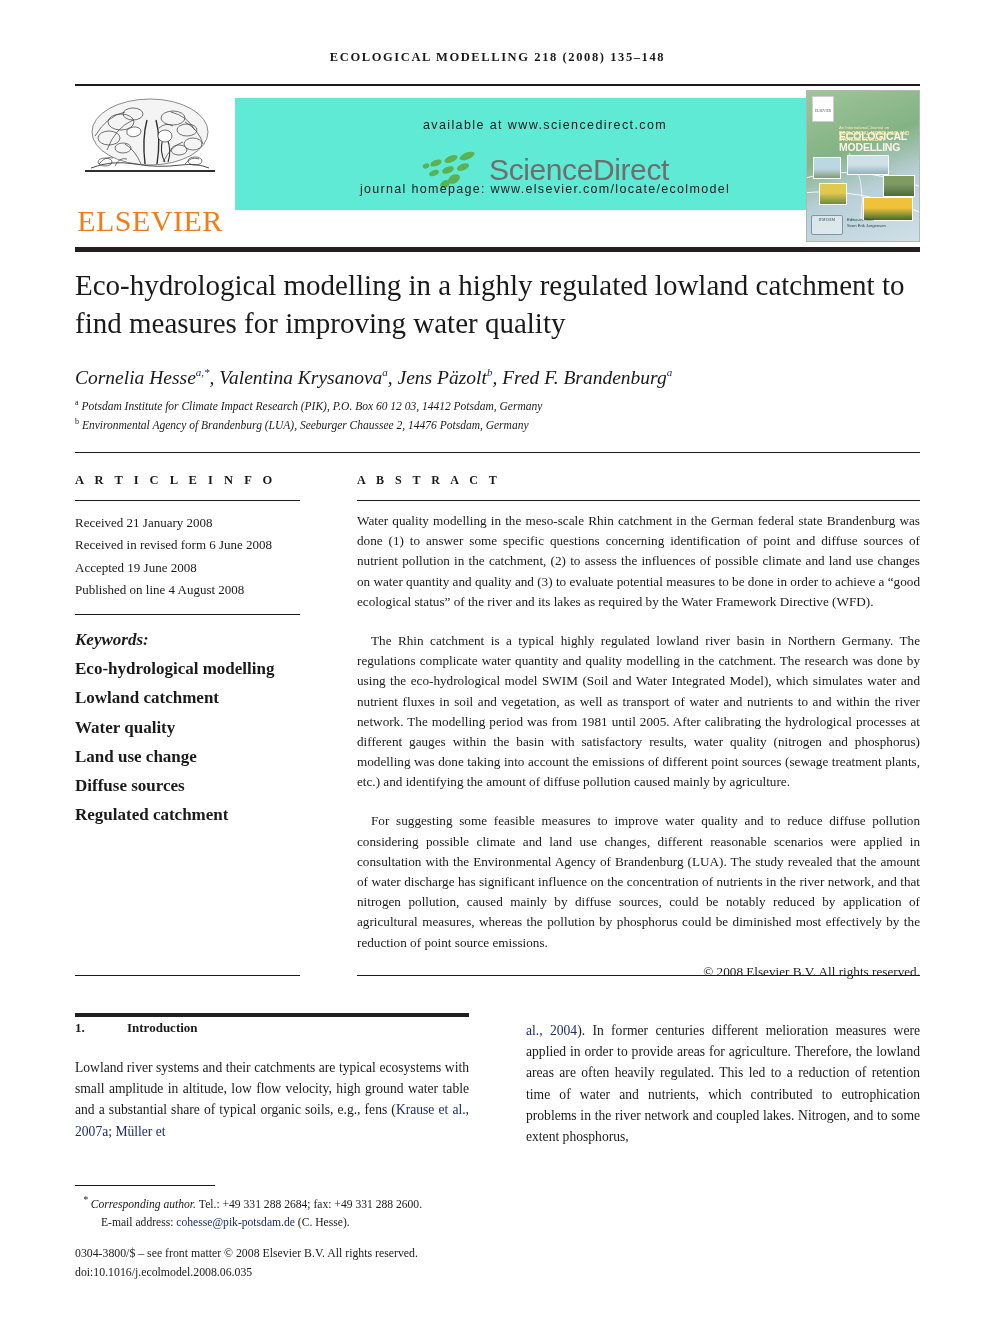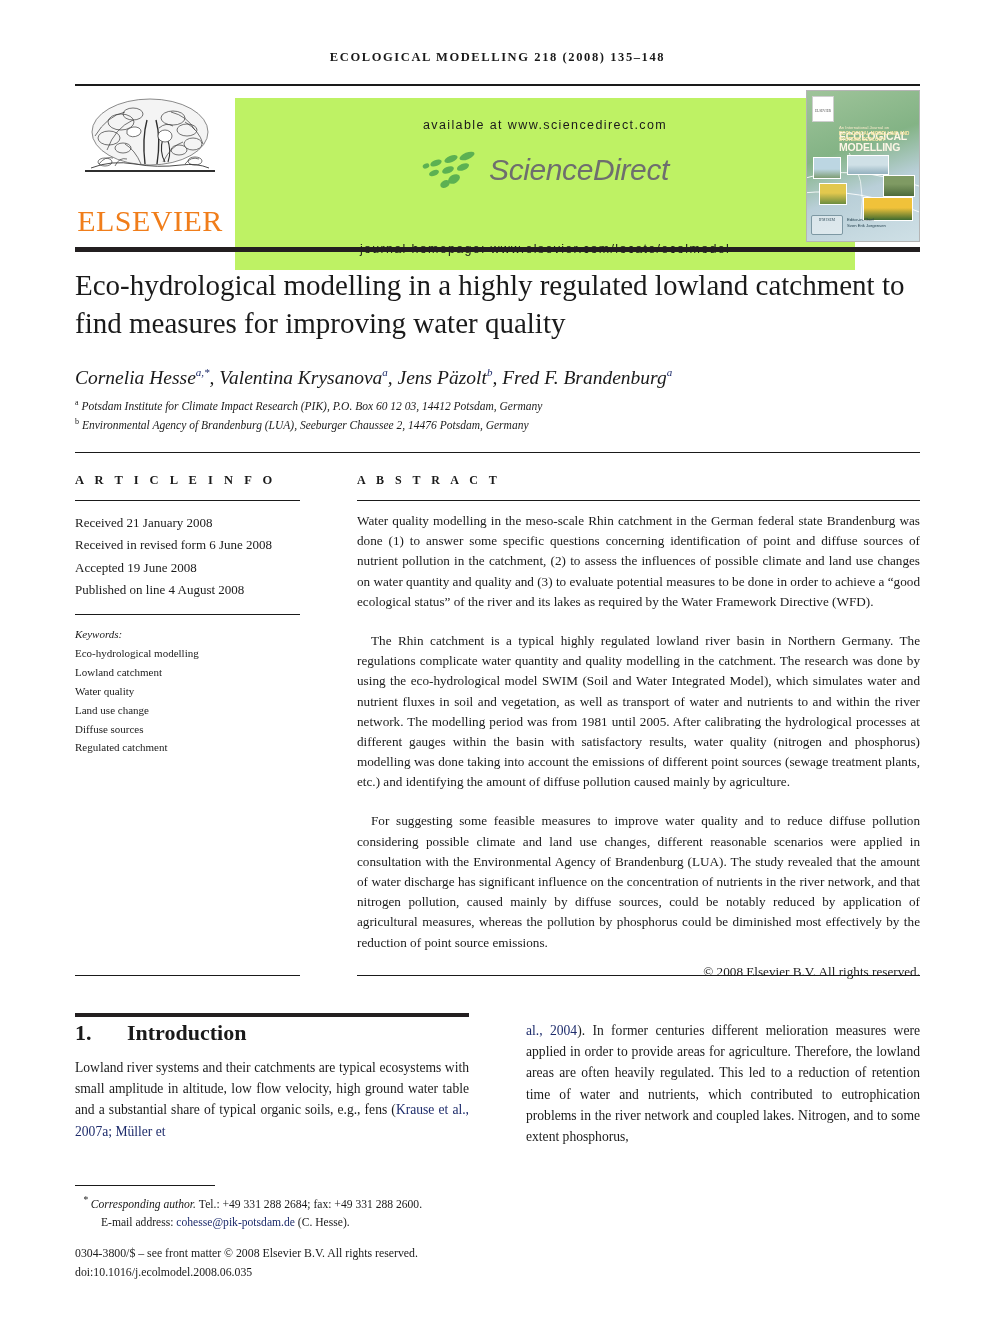--- a/index.html
+++ b/index.html
@@ -59,22 +59,22 @@
     font-family: "Liberation Serif", "DejaVu Serif", serif;
     font-size: 30px;
     letter-spacing: 0.5px;
     color: #f07d1a;
   }
 
   .sd-banner {
     position: absolute;
     left: 160px; top: 12px;
     width: 620px;
-    height: 172px;
-    background: #bef264;
+    height: 112px;
+    background: #5eead4;
   }
   .sd-avail {
     position: absolute;
     left: 0; top: 20px;
     width: 620px;
     text-align: center;
     font-family: "Liberation Sans", sans-serif;
     font-size: 12.5px;
     letter-spacing: 1.4px;
     color: #1a1a1a;
@@ -87,21 +87,20 @@
     display: flex;
     align-items: center;
     justify-content: center;
   }
   .sd-logo-text {
     font-family: "Liberation Sans", sans-serif;
     font-size: 30px;
     color: #6e6e6e;
     letter-spacing: -0.4px;
     margin-left: 4px;
-    font-style: italic;
   }
   .sd-home {
     position: absolute;
     left: 0; bottom: 14px;
     width: 620px;
     text-align: center;
     font-family: "Liberation Sans", sans-serif;
     font-size: 12.5px;
     letter-spacing: 1.3px;
     color: #1a1a1a;
@@ -269,22 +268,23 @@
     position: absolute;
     left: 75px; top: 614px;
     width: 225px;
     height: 1px;
     background: #1a1a1a;
   }
   .kw {
     position: absolute;
     left: 75px; top: 625px;
     width: 270px;
-    font-size: 11px;
+    font-size: 17px;
     line-height: 1.72;
+    font-weight: bold;
   }
   .kw .ital { font-style: italic; }
 
   .abstract {
     position: absolute;
     left: 357px; top: 511px;
     width: 563px;
     font-size: 13.2px;
     line-height: 1.53;
     text-align: justify;
@@ -317,21 +317,21 @@
     position: absolute;
     left: 75px; top: 1013px;
     width: 394px;
     height: 4px;
     background: #231f20;
   }
   .sec-head {
     position: absolute;
     left: 75px; top: 1020px;
     width: 394px;
-    font-size: 22px;
+    font-size: 13px;
     font-weight: 700;
   }
   .sec-num { display: inline-block; width: 52px; }
   .col-left {
     position: absolute;
     left: 75px; top: 1057px;
     width: 394px;
     font-size: 13.6px;
     line-height: 1.56;
     text-align: justify;

